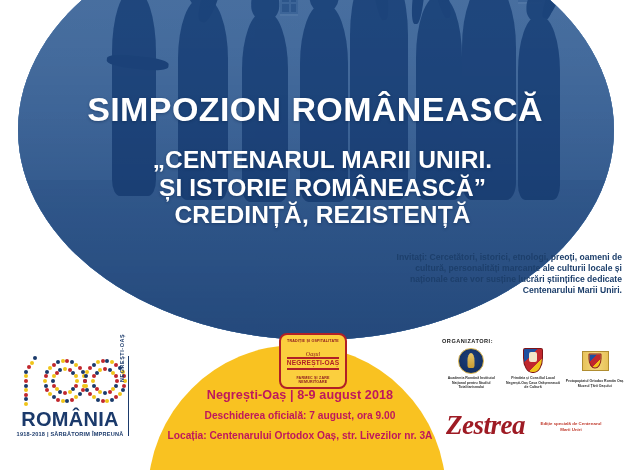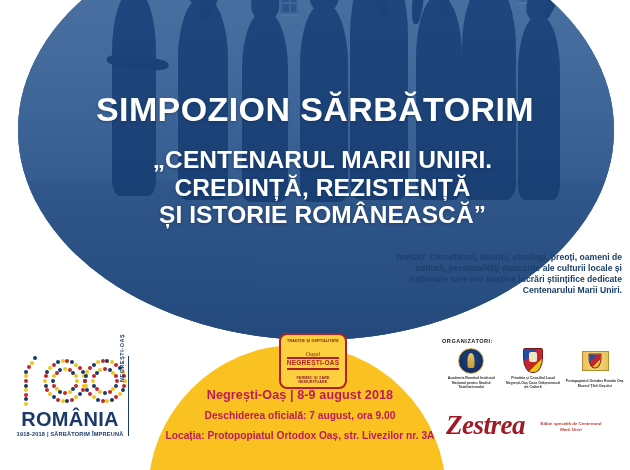--- a/index.html
+++ b/index.html
@@ -355,25 +355,25 @@
       <div class="fig" style="left:500px;top:96px;width:42px;height:184px;">
         <span class="head"></span>
       </div>
 
       <div class="hero-tint"></div>
       <div class="hero-tint2"></div>
     </div>
   </div>
 
   <div class="hero-text">
-    <div class="title-main">SIMPOZION SĂRBĂTORIM</div>
+    <div class="title-main">SIMPOZION ROMÂNEASCĂ</div>
     <div class="title-sub">
       <div>„CENTENARUL MARII UNIRI.</div>
+      <div>ȘI ISTORIE ROMÂNEASCĂ”</div>
       <div>CREDINȚĂ, REZISTENȚĂ</div>
-      <div>ȘI ISTORIE ROMÂNEASCĂ”</div>
     </div>
   </div>
 
   <div class="invitati">
     <b>Invitați:</b><span> Cercetători, istorici, etnologi, preoți, oameni de cultură, personalități marcante ale culturii locale și naționale care vor susține lucrări științifice dedicate Centenarului Marii Uniri.</span>
   </div>
 
   <div class="yellow-circle"></div>
 
   <div class="badge-round">
@@ -382,21 +382,21 @@
     <div class="bar b1"></div>
     <div class="oasul">Oașul</div>
     <div class="neg">NEGREȘTI-OAȘ</div>
     <div class="bar b2"></div>
     <div class="arcBot">FARMEC ȘI ZARE NEMURITOARE</div>
   </div>
 
   <div class="event-info">
     <div class="ev-line1">Negrești-Oaș | 8-9 august 2018</div>
     <div class="ev-line2">Deschiderea oficială:  7 august, ora 9.00</div>
-    <div class="ev-line3">Locația: Protopopiatul Ortodox Oaș, str. Livezilor nr. 3A</div>
+    <div class="ev-line3">Locația: Centenarului Ortodox Oaș, str. Livezilor nr. 3A</div>
   </div>
 
   <div class="cent-logo">
     <div class="dots">
       <div class="cent-one">
           <i style="left: 9px; top: 0px; background: rgb(27, 58, 107);"></i>
           <i style="left: 6px; top: 4.6px; background: rgb(240, 196, 25);"></i>
           <i style="left: 3px; top: 9.2px; background: rgb(193, 39, 45);"></i>
           <i style="left: 0px; top: 13.8px; background: rgb(27, 58, 107);"></i>
           <i style="left: 0px; top: 18.4px; background: rgb(240, 196, 25);"></i>

